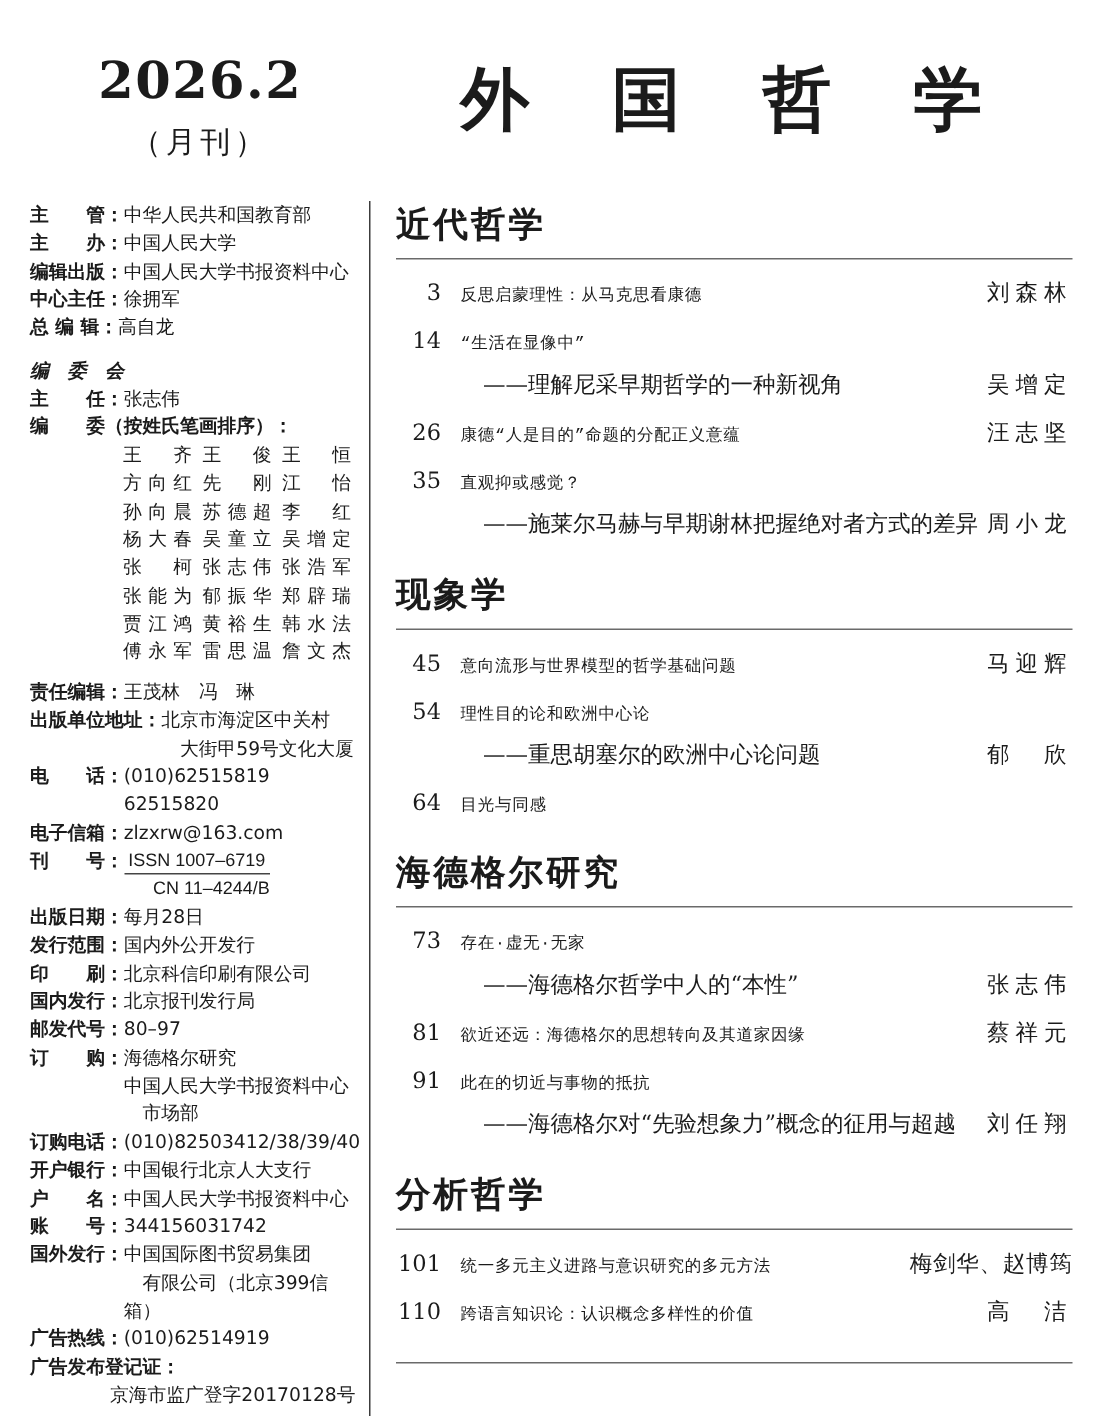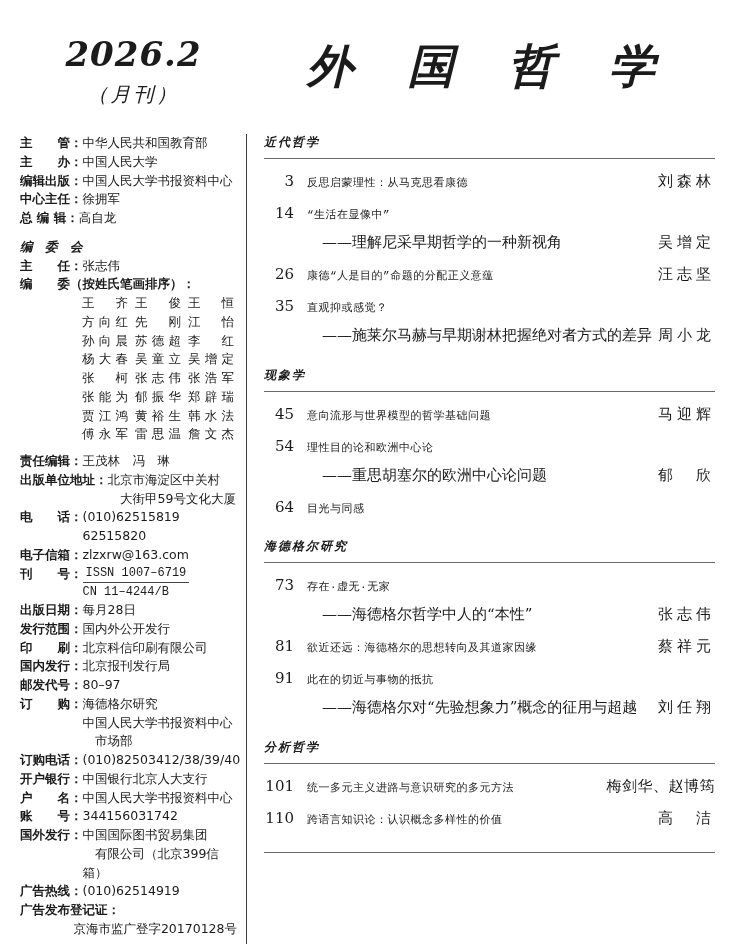--- a/index.html
+++ b/index.html
@@ -4,21 +4,21 @@
 <style>
   html,body{margin:0;padding:0;}
   body{
     width:731px;height:950px;background:#ffffff;color:#1b1b1b;
     font-family:"DejaVu Sans","Liberation Sans",sans-serif;
     overflow:hidden;
   }
   .page{box-sizing:border-box;width:731px;height:950px;padding:28px 16px 6px 20px;display:flex;flex-direction:column;}
 
   
-  .header-row{display:flex;height:98px;flex-shrink:0;font-style:italic;}
+  .header-row{display:flex;height:98px;flex-shrink:0;}
   .mast{width:227px;flex-shrink:0;text-align:center;font-family:"DejaVu Serif","Liberation Serif",serif;}
   .issue{font-size:34px;font-weight:600;letter-spacing:1px;margin-top:6px;}
   .freq{font-size:20px;margin-top:7px;letter-spacing:3px;}
   .jtitle{flex:1;text-align:center;font-family:"DejaVu Serif","Liberation Serif",serif;
     font-size:46px;font-weight:700;letter-spacing:0.42em;padding-left:0.42em;margin-top:8px;}
 
   
   .body-row{flex:1;display:flex;margin-top:8px;min-height:0;}
   .left-panel{width:227px;flex-shrink:0;box-sizing:border-box;border-right:1.5px solid #3c3c3c;
     padding-right:9px;font-size:12.5px;line-height:1.5;}
@@ -29,27 +29,27 @@
   .info-label{font-weight:bold;white-space:pre;flex-shrink:0;}
   .info-value{flex:1;min-width:0;}
   .vline{display:block;white-space:pre-wrap;}
   .info-row.stacked{display:block;}
   .info-row.stacked .info-value{display:block;text-align:right;}
   .gap-sm{height:8px;}
   .board-heading{font-weight:bold;margin-top:2px;font-style:italic;}
   .name-grid{margin-left:62px;}
   .name-row{display:flex;gap:7px;}
   .name-cell{display:inline-block;width:46px;text-align:justify;text-align-last:justify;}
-  .fraction{display:inline-block;text-align:left;font-family:Liberation Mono, monospace;font-size:12px;line-height:1.4;}
+  .fraction{display:inline-block;text-align:right;font-family:Liberation Sans, sans-serif;font-size:12px;line-height:1.4;}
   .frac-top{display:block;border-bottom:1px solid #444;padding:0 3px 1px;}
   .frac-bottom{display:block;padding-top:1px;}
 
   
   .toc-section{margin-bottom:22px;}
-  .section-header{font-size:12px;font-weight:bold;letter-spacing:2px;font-style:italic;}
+  .section-header{font-size:23px;font-weight:bold;letter-spacing:2px;}
   .section-rule{border:none;border-top:1.2px solid #6a6a6a;margin:7px 0 2px;}
   .item-line{display:flex;align-items:baseline;margin-top:13px;}
   .page-num{width:30px;text-align:right;margin-right:13px;flex-shrink:0;
     font-family:"DejaVu Serif","Liberation Serif",serif;font-size:15px;}
   .item-title{flex:1;font-family:Liberation Mono, monospace;font-size:11px;letter-spacing:0.5px;min-width:0;}
   .item-author{margin-left:6px;white-space:nowrap;font-family:"DejaVu Serif","Liberation Serif",serif;
     font-size:15px;letter-spacing:4px;}
   .item-author.tight{letter-spacing:0.5px;}
   .sub-line{display:flex;align-items:baseline;margin-top:11px;}
   .sub-indent{width:58px;flex-shrink:0;}

